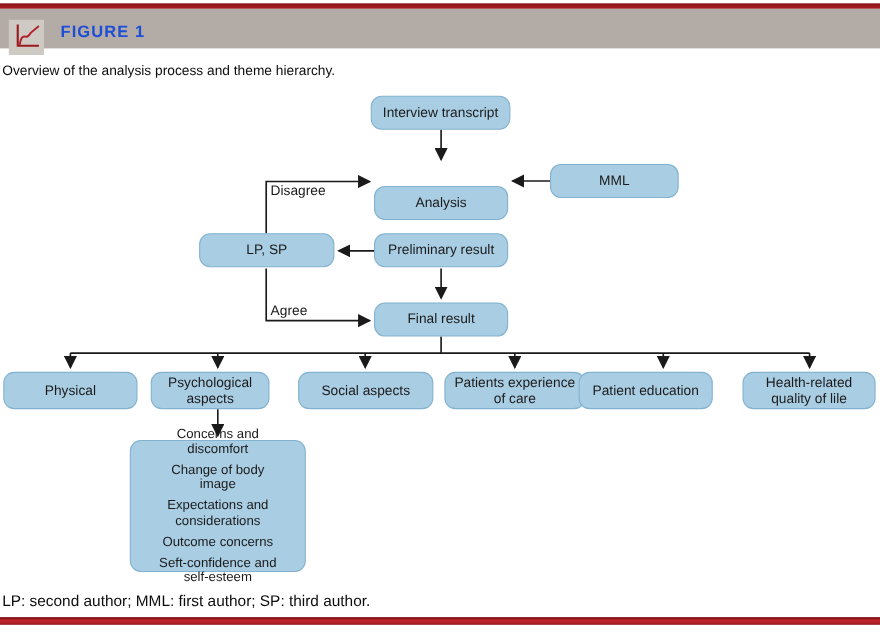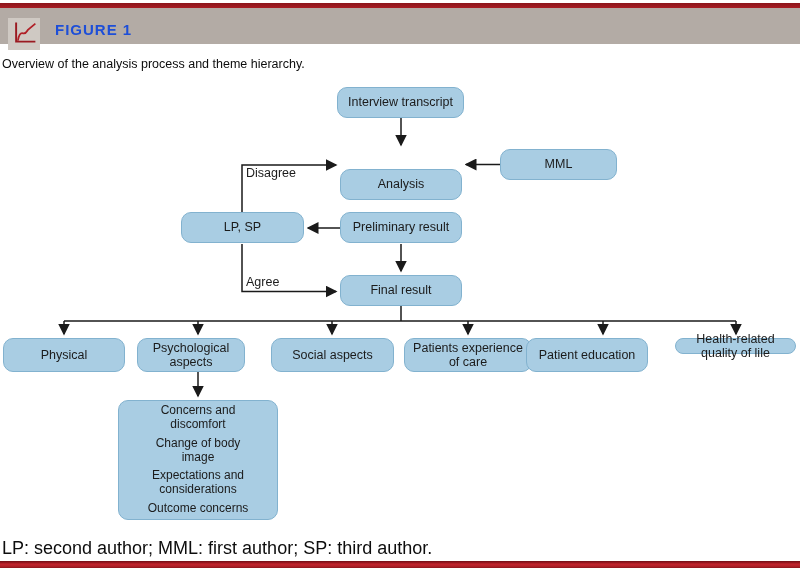--- a/index.html
+++ b/index.html
@@ -53,37 +53,37 @@
   .n-analysis    { left: 340px; top: 149px; width: 122px; height: 31px; margin-top: 20px; }
   .n-mml         { left: 500px; top: 149px; width: 117px; height: 31px; }
   .n-lpsp        { left: 181px; top: 212px; width: 123px; height: 31px; }
   .n-preliminary { left: 340px; top: 212px; width: 122px; height: 31px; }
   .n-final       { left: 340px; top: 275px; width: 122px; height: 31px; }
   .n-theme0 { left:   3px; top: 338px; width: 122px; height: 34px; }
   .n-theme1 { left: 137px; top: 338px; width: 108px; height: 34px; }
   .n-theme2 { left: 271px; top: 338px; width: 123px; height: 34px; }
   .n-theme3 { left: 404px; top: 338px; width: 128px; height: 34px; }
   .n-theme4 { left: 526px; top: 338px; width: 122px; height: 34px; }
-  .n-theme5 { left: 675px; top: 338px; width: 121px; height: 16px; }
+  .n-theme5 { left: 675px; top: 338px; width: 121px; height: 34px; }
   .n-subthemes {
     left: 118px; top: 400px; width: 160px; height: 120px;
     flex-direction: column; justify-content: center;
     font-size: 12px; padding: 5px 19px;
   }
   .n-subthemes .sub-item { margin: 2.5px 0; }
   .edge-label {
     position: absolute; z-index: 2;
     font-size: 12.5px; color: #1b1b1b; background: transparent;
   }
   .lbl-disagree { left: 246px; top: 166px; }
   .lbl-agree    { left: 246px; top: 275px; }
   
   .footnote {
     position: absolute; left: 2px; top: 538px;
-    font-size: 18px; color: #0d0d0d;
+    font-size: 14px; color: #0d0d0d;
   }
   .bottom-red-bar {
     position: absolute; left: 0; top: 561px; width: 800px; height: 7px;
     background: linear-gradient(#7e1118 10%, #c2232c 45%, #b12028 75%, #8c151b);
   }
 </style>
 </head>
 <body>
 
 <div class="top-red-bar"></div>
@@ -149,16 +149,17 @@
 <div class="node n-theme2">Social aspects</div>
 <div class="node n-theme3">Patients experience of care</div>
 <div class="node n-theme4">Patient education</div>
 <div class="node n-theme5">Health-related quality of lile</div>
 
 <div class="node n-subthemes">
   <div class="sub-item">Concerns and discomfort</div>
   <div class="sub-item">Change of body image</div>
   <div class="sub-item">Expectations and considerations</div>
   <div class="sub-item">Outcome concerns</div>
+  <div class="sub-item">Seft-confidence and self-esteem</div>
 </div>
 
 <div class="footnote">LP: second author; MML: first author; SP: third author.</div>
 <div class="bottom-red-bar"></div>
 
 </body></html>

